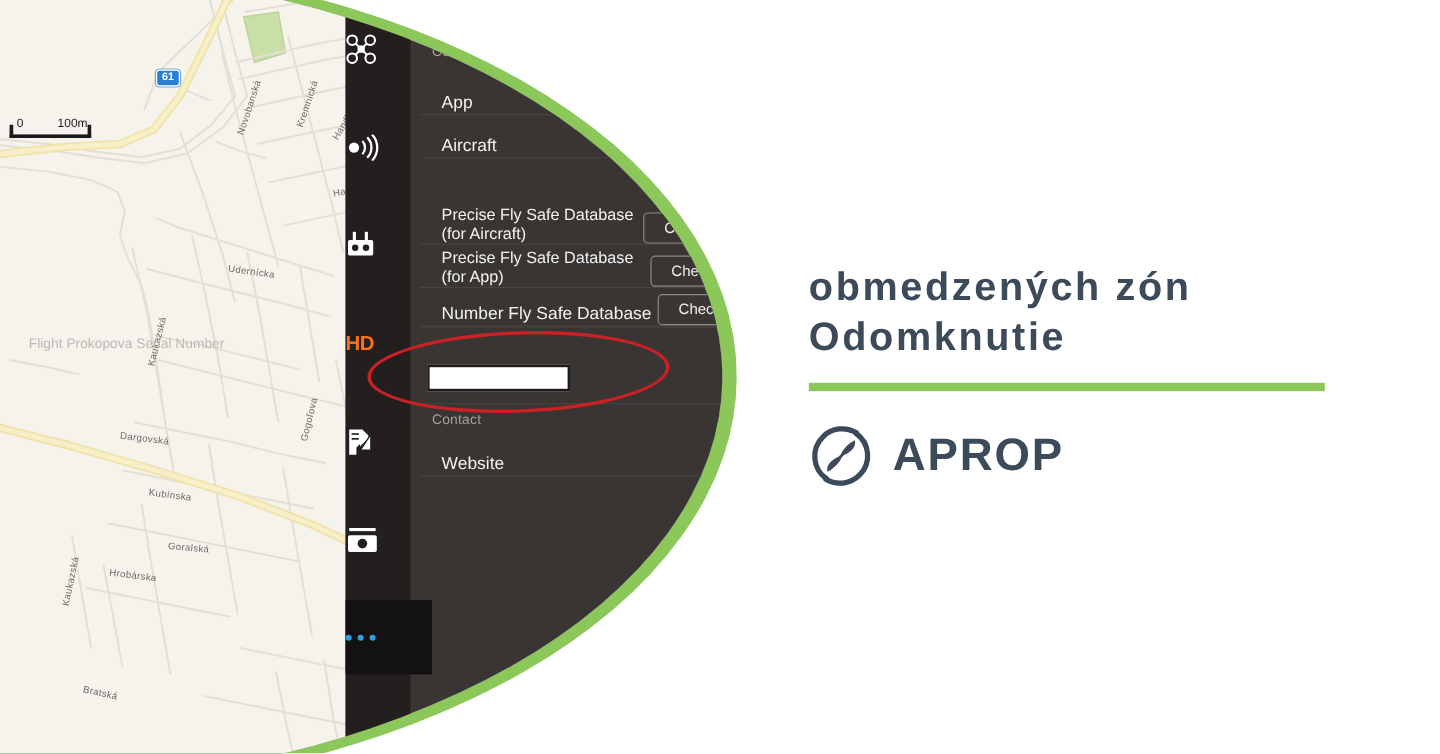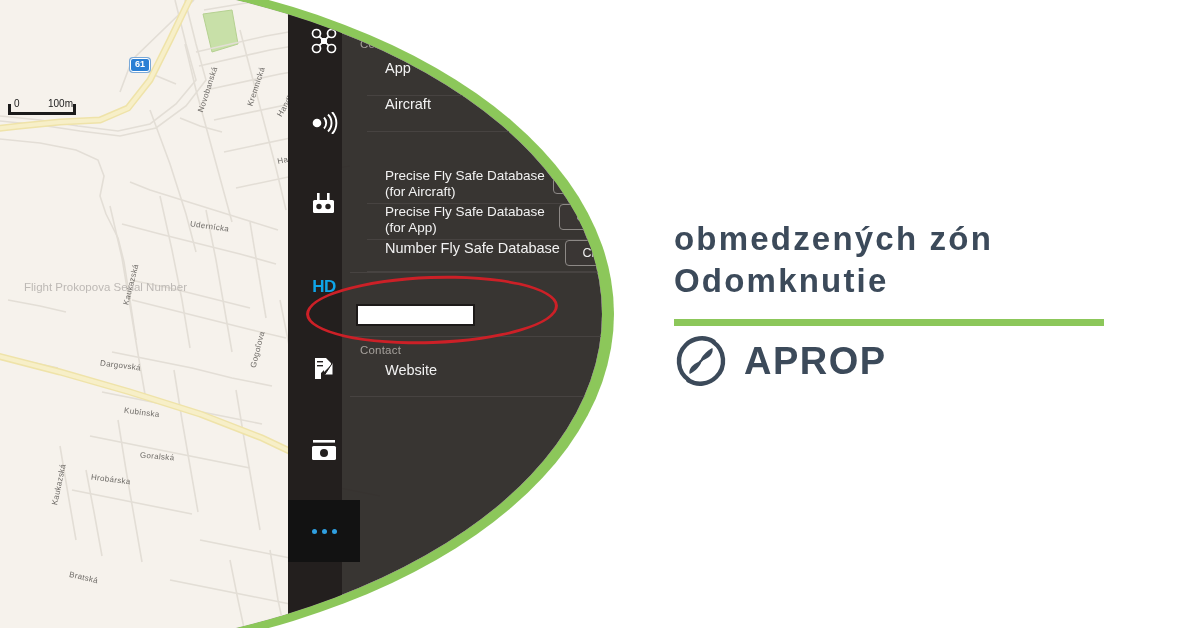--- a/index.html
+++ b/index.html
@@ -95,22 +95,22 @@
   }
 
   
   .rail {
     position: absolute; left: 288px; top: 0;
     width: 54px; height: 628px;
     background: #231f1e;
   }
   .rail-item {
     position: absolute; left: 0; width: 72px; height: 62px;
-    display: flex; align-items: center; justify-content: center;
-    color: #0ea5e9;
+    display: flex; align-items: center; 
+    color: #f97316;
   }
   .rail-item.active { background: #121212; }
   .rail-hd { font-size: 17px; font-weight: 700; letter-spacing: -0.5px; }
   .dots { display: flex; gap: 5px; }
   .dots i { width: 5px; height: 5px; border-radius: 50%; background: #2f9fe0; display:block; }
 
   
   .settings {
     position: absolute; left: 342px; top: 0;
     width: 272px; height: 628px;
@@ -118,23 +118,23 @@
   }
   .back-chevron {
     position: absolute; left: 12px; top: 8px;
     width: 20px; height: 20px;
   }
   .sec-head {
     position: absolute; left: 18px;
     font-size: 11.5px; color: #a5a09b; letter-spacing: .2px;
   }
   .row {
-    position: absolute; left: 25px; width: 264px;
+    position: absolute; left: 8px; width: 264px;
     border-bottom: 1px solid #474341;
-    display: flex; align-items: flex-start;
+    display: flex; align-items: flex-end;
   }
   .row .lbl {
     font-size: 14.5px; color: #f2f2f2; line-height: 1.18;
     padding-left: 18px;
   }
   .row .lbl.small { font-size: 13.5px; }
   .row .btn {
     position: absolute; right: -60px;
     border: 1px solid #8d8986;
     border-radius: 4px;
@@ -179,21 +179,21 @@
     font-weight: bold;
     line-height: 1.28;
     letter-spacing: 2.2px;
   }
   .rule {
     position: absolute; left: 674px; top: 319px;
     width: 430px; height: 7px;
     background: #8cc75a;
   }
   .brand {
-    position: absolute; left: 674px; top: 334px;
+    position: absolute; left: 674px; top: 353px;
     display: flex; align-items: center; gap: 16px; justify-content: flex-end;
   }
   .brand-mark { width: 54px; height: 54px; display:block; }
   .brand-name {
     font-size: 38px; font-weight: bold; color: #3c4a5a;
     letter-spacing: 1.5px; line-height: 1;
   }
 </style>
 </head>
 <body>

